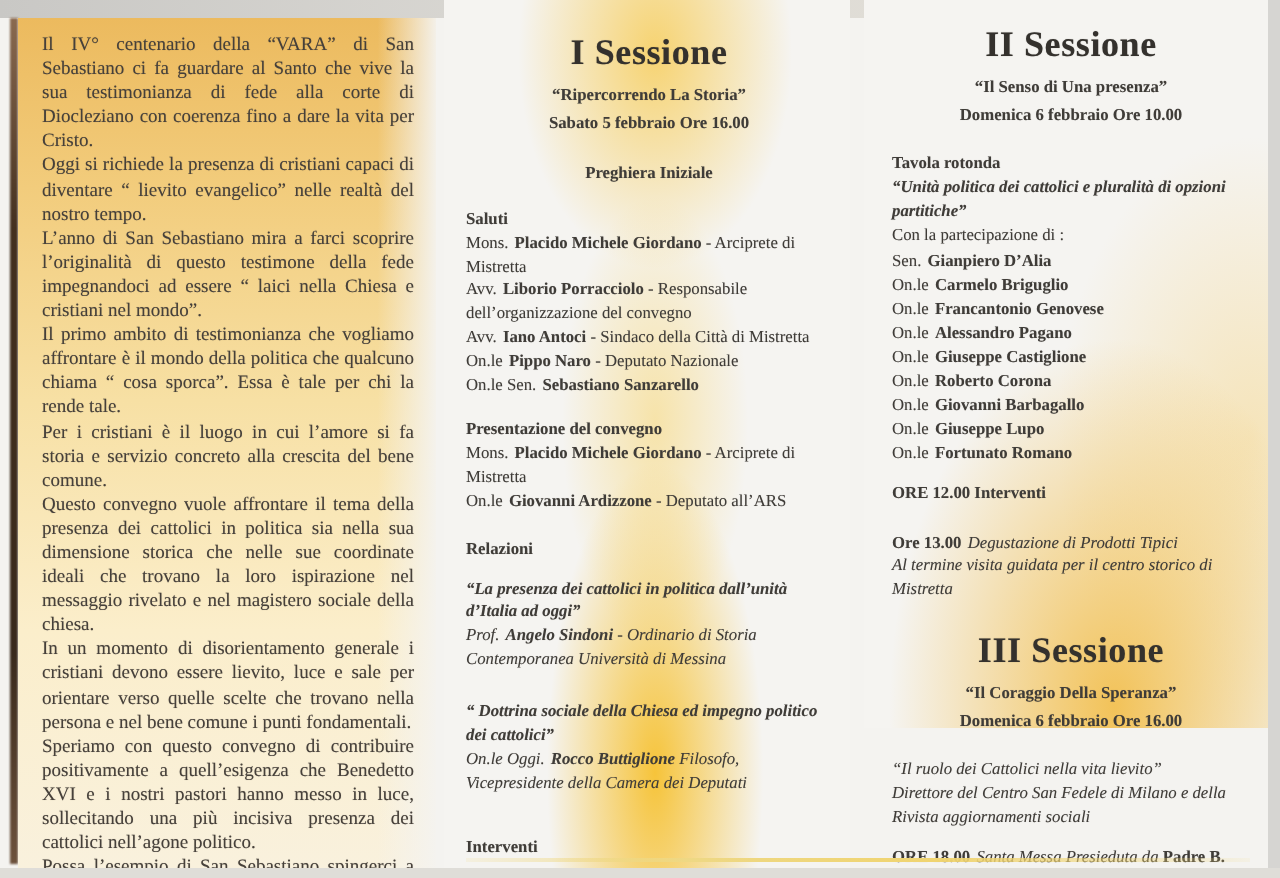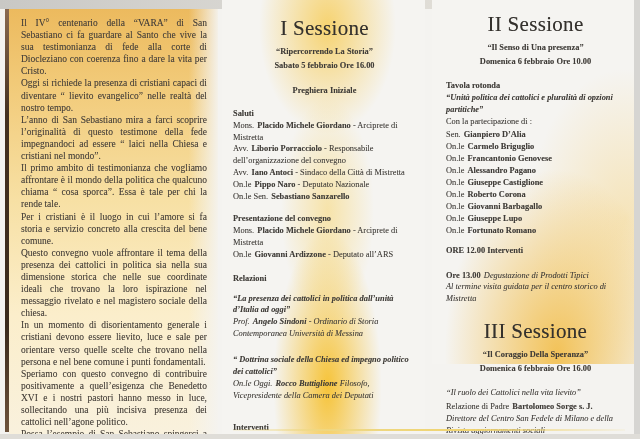--- a/index.html
+++ b/index.html
@@ -28,21 +28,21 @@
                    #f5f4f1;}
   .fold-line{position:absolute;left:233px;top:429px;width:392px;height:2px;
         background:linear-gradient(to right,rgba(240,217,130,0.15),#eed884 30%,#f0d470 60%,rgba(240,217,130,0.1));}
   
   .left-text{padding:8px 11px 0 12px;font-size:9.5px;line-height:12.1px;text-align:justify;
         color:#46403a;hyphens:auto;text-shadow:0 0 0.5px rgba(70,64,58,0.35);}
   .left-text p{margin:0;}
   
   .mid-content{padding:16px 9px 0 11px;}
   .right-content{padding:12px 9px 0 14px;}
-  .session-title{font-size:21px;font-weight:normal;text-align:center;color:#34312d;letter-spacing:0.3px;
+  .session-title{font-size:18px;font-weight:bold;text-align:center;color:#34312d;letter-spacing:0.3px;
         text-shadow:0 0 0.5px rgba(52,49,45,0.4);}
   .small{font-size:8.4px;line-height:11.9px;color:#3f3c38;text-shadow:0 0 0.4px rgba(63,60,56,0.3);}
   .c{text-align:center;}
   .b{font-weight:bold;}
   .i{font-style:italic;}
   .quote{font-weight:bold;font-style:italic;}
   .pfx{margin-right:1px;}
   
   .mt2{margin-top:2px;} .mt5{margin-top:5px;} .mt8{margin-top:8px;}
   .mt10{margin-top:10px;} .mt11{margin-top:11px;} .mt12{margin-top:12px;} .mt13{margin-top:13px;}
@@ -187,24 +187,20 @@
         <span class="pfx b">Ore 13.00</span>
         <span class="i">Degustazione di Prodotti Tipici</span>
       </div>
       <div class="small i">Al termine visita guidata per il centro storico di Mistretta</div>
 
       <div class="session-title mt14">III Sessione</div>
       <div class="small c b mt5">“Il Coraggio Della Speranza”</div>
       <div class="small c b mt2">Domenica 6 febbraio Ore 16.00</div>
 
       <div class="small i mt12">“Il ruolo dei Cattolici nella vita lievito”</div>
-      <div class="small mt2">
-        <span class="pfx">Relazione di Padre</span>
-        <span class="b">Bartolomeo Sorge s. J.</span>
-      </div>
       <div class="small i">Direttore del Centro San Fedele di Milano e della Rivista aggiornamenti sociali</div>
 
       <div class="small mt8">
         <span class="pfx b">ORE 18.00</span>
         <span class="i">Santa Messa Presieduta da</span>
         <span class="b">Padre B. Sorge s. J.</span>
       </div>
 
     </div>
   </div>

